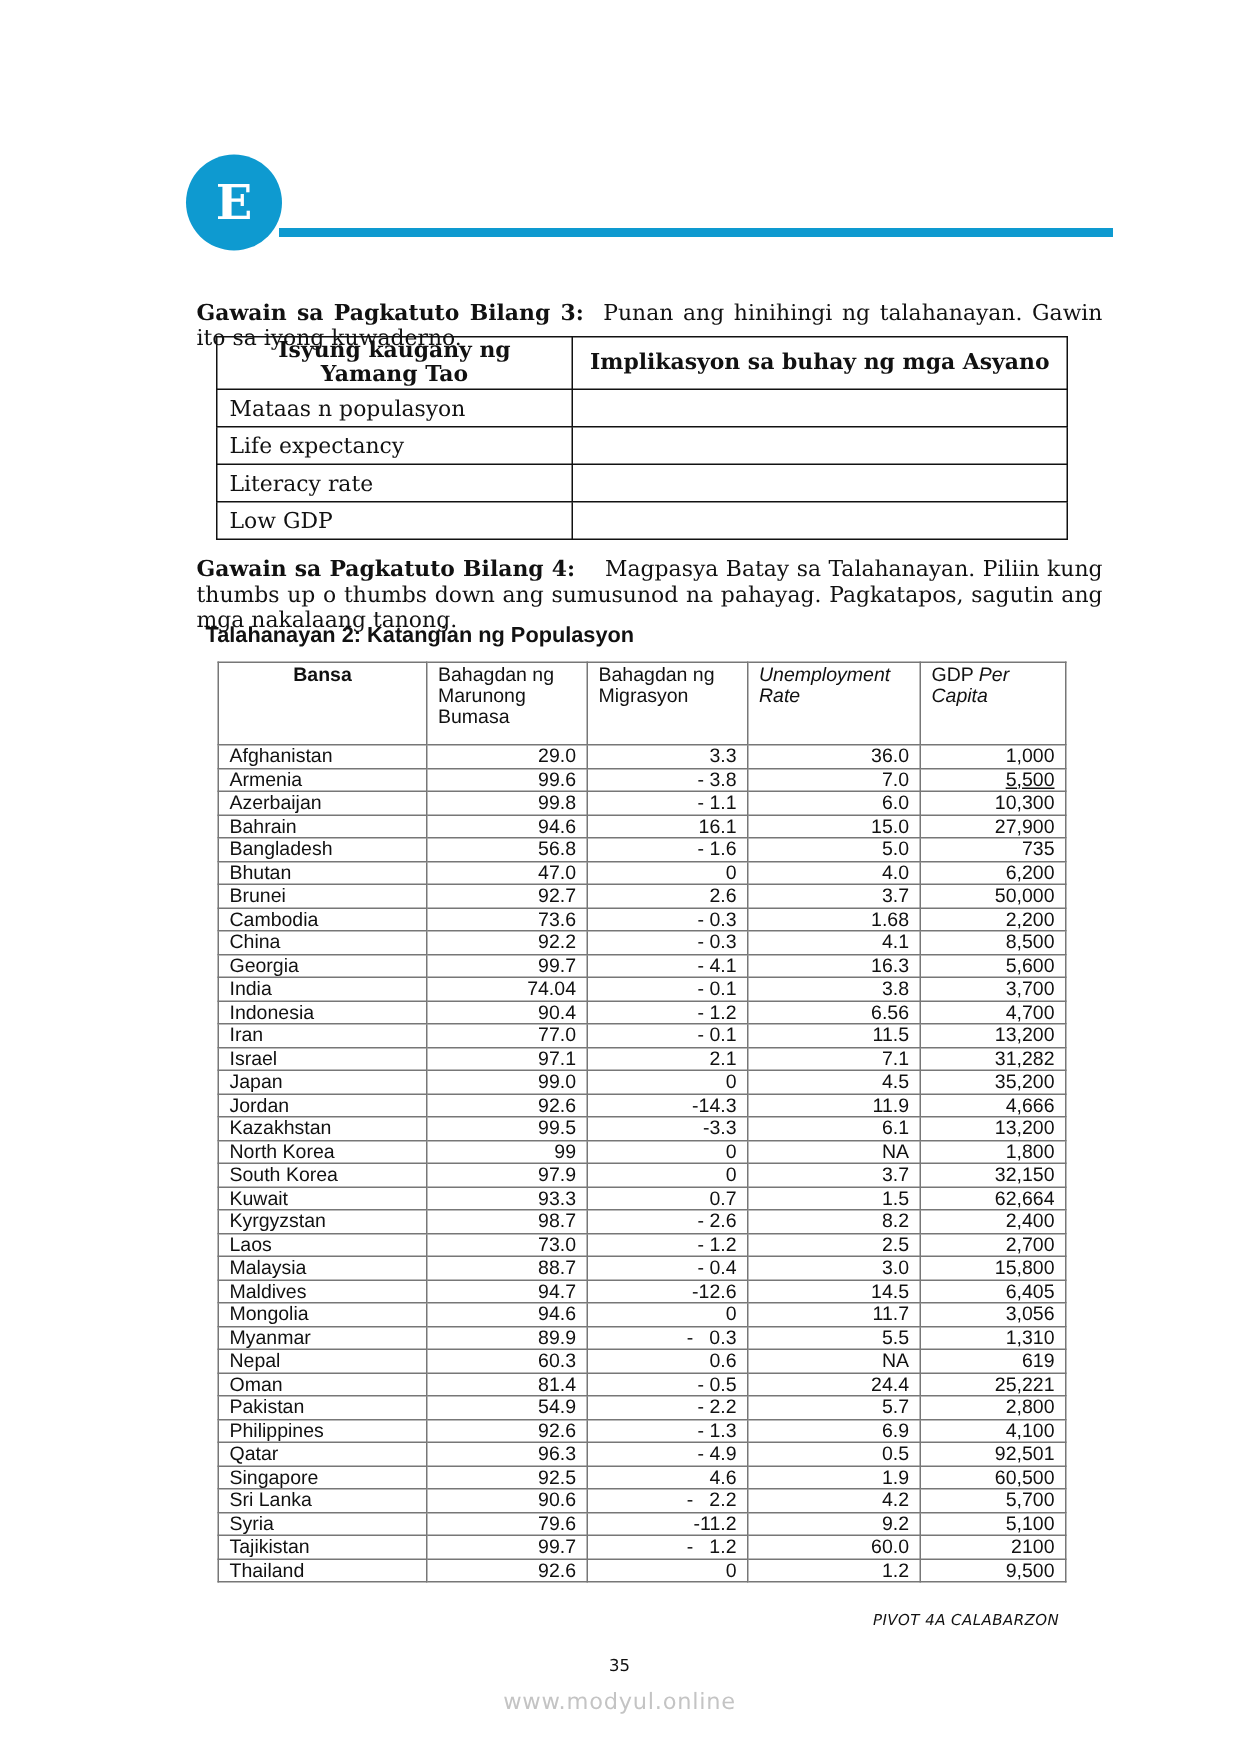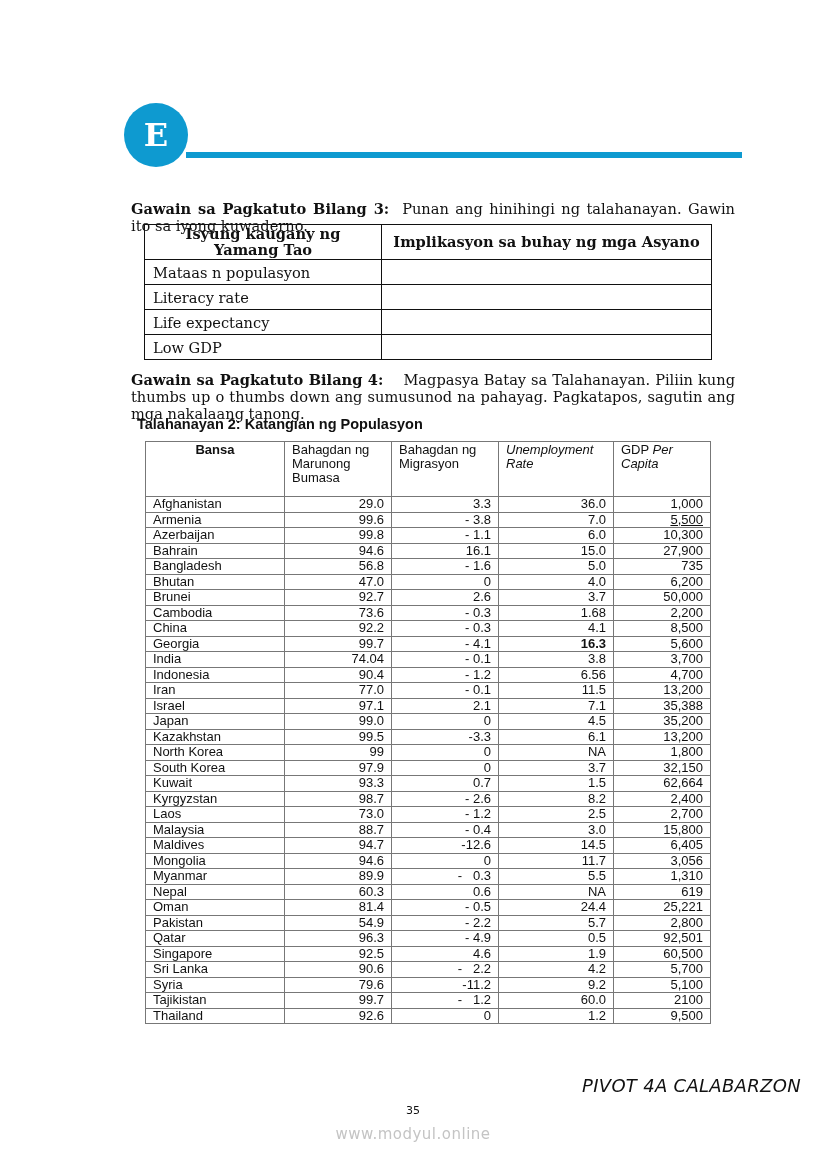--- a/index.html
+++ b/index.html
@@ -14,21 +14,21 @@
   table.t1 th, table.t1 td { border:1.5px solid #111; padding:1px 8px; height:22px; text-align:left; font-weight:normal; }
   table.t1 th { font-weight:bold; text-align:center; line-height:16px; }
   table.t1 th.c1 { width:220px; }
   .t2title { position:absolute; left:137px; top:416px; font-family:"Liberation Sans", sans-serif; font-weight:bold; font-size:14.5px; }
   table.t2 { position:absolute; left:145px; top:441px; width:566px; border-collapse:collapse; font-family:"Liberation Sans", sans-serif; font-size:13px; }
   table.t2 th, table.t2 td { border:1px solid #777; padding:0 7px; height:14.5px; line-height:14.5px; }
   table.t2 th { font-weight:normal; text-align:left; vertical-align:top; height:53px; line-height:14px; padding-top:1px; }
   table.t2 th.bansa { font-weight:bold; text-align:center; }
   table.t2 th i { font-style:italic; }
   table.t2 td.num { text-align:right; }
-  .footer-note { position:absolute; left:582px; top:1075px; font-family:"DejaVu Sans", sans-serif; font-style:italic; font-size:18px; letter-spacing:0.3px;text-align:right; }
+  .footer-note { position:absolute; left:582px; top:1075px; font-family:"DejaVu Sans", sans-serif; font-style:italic; font-size:10px; letter-spacing:0.3px;text-align:right; }
   .page-no { position:absolute; left:0; width:826px; top:1104px; text-align:center; font-family:"DejaVu Sans", sans-serif; font-size:11px; }
   .watermark { position:absolute; left:0; width:826px; top:1125px; text-align:center; font-family:"DejaVu Sans", sans-serif; font-size:15px; color:#c4c4c4; letter-spacing:0.5px; }
 </style>
 </head>
 <body>
 
 <div class="badge">E</div>
 <div class="rule"></div>
 
 <div class="para" id="p3">
@@ -41,25 +41,25 @@
       <th class="c1">Isyung kaugany ng Yamang Tao</th>
       <th>Implikasyon sa buhay ng mga Asyano</th>
     </tr>
   </thead>
   <tbody id="t1body">
       <tr>
         <td>Mataas n populasyon</td>
         <td></td>
       </tr>
       <tr>
+        <td>Life expectancy</td>
+        <td></td>
+      </tr>
+      <tr>
         <td>Literacy rate</td>
-        <td></td>
-      </tr>
-      <tr>
-        <td>Life expectancy</td>
         <td></td>
       </tr>
       <tr>
         <td>Low GDP</td>
         <td></td>
       </tr>
     </tbody>
 </table>
 
 <div class="para" id="p4">
@@ -139,21 +139,21 @@
         <td style="white-space: pre;">China</td>
         <td class="num" style="white-space: pre;">92.2</td>
         <td class="num" style="white-space: pre;">- 0.3</td>
         <td class="num" style="white-space: pre;">4.1</td>
         <td class="num" style="white-space: pre;">8,500</td>
       </tr>
       <tr>
         <td style="white-space: pre;">Georgia</td>
         <td class="num" style="white-space: pre;">99.7</td>
         <td class="num" style="white-space: pre;">- 4.1</td>
-        <td class="num" style="white-space: pre; font-weight: bold;">16.3</td>
+        <td class="num" style="white-space: pre;">16.3</td>
         <td class="num" style="white-space: pre;">5,600</td>
       </tr>
       <tr>
         <td style="white-space: pre;">India</td>
         <td class="num" style="white-space: pre;">74.04</td>
         <td class="num" style="white-space: pre;">- 0.1</td>
         <td class="num" style="white-space: pre;">3.8</td>
         <td class="num" style="white-space: pre;">3,700</td>
       </tr>
       <tr>
@@ -168,28 +168,35 @@
         <td class="num" style="white-space: pre;">77.0</td>
         <td class="num" style="white-space: pre;">- 0.1</td>
         <td class="num" style="white-space: pre;">11.5</td>
         <td class="num" style="white-space: pre;">13,200</td>
       </tr>
       <tr>
         <td style="white-space: pre;">Israel</td>
         <td class="num" style="white-space: pre;">97.1</td>
         <td class="num" style="white-space: pre;">2.1</td>
         <td class="num" style="white-space: pre;">7.1</td>
-        <td class="num" style="white-space: pre;">35,388</td>
+        <td class="num" style="white-space: pre;">31,282</td>
       </tr>
       <tr>
         <td style="white-space: pre;">Japan</td>
         <td class="num" style="white-space: pre;">99.0</td>
         <td class="num" style="white-space: pre;">0</td>
         <td class="num" style="white-space: pre;">4.5</td>
         <td class="num" style="white-space: pre;">35,200</td>
+      </tr>
+      <tr>
+        <td style="white-space: pre;">Jordan</td>
+        <td class="num" style="white-space: pre;">92.6</td>
+        <td class="num" style="white-space: pre;">-14.3</td>
+        <td class="num" style="white-space: pre;">11.9</td>
+        <td class="num" style="white-space: pre;">4,666</td>
       </tr>
       <tr>
         <td style="white-space: pre;">Kazakhstan</td>
         <td class="num" style="white-space: pre;">99.5</td>
         <td class="num" style="white-space: pre;">-3.3</td>
         <td class="num" style="white-space: pre;">6.1</td>
         <td class="num" style="white-space: pre;">13,200</td>
       </tr>
       <tr>
         <td style="white-space: pre;">North Korea</td>
@@ -269,20 +276,27 @@
         <td class="num" style="white-space: pre;">25,221</td>
       </tr>
       <tr>
         <td style="white-space: pre;">Pakistan</td>
         <td class="num" style="white-space: pre;">54.9</td>
         <td class="num" style="white-space: pre;">- 2.2</td>
         <td class="num" style="white-space: pre;">5.7</td>
         <td class="num" style="white-space: pre;">2,800</td>
       </tr>
       <tr>
+        <td style="white-space: pre;">Philippines</td>
+        <td class="num" style="white-space: pre;">92.6</td>
+        <td class="num" style="white-space: pre;">- 1.3</td>
+        <td class="num" style="white-space: pre;">6.9</td>
+        <td class="num" style="white-space: pre;">4,100</td>
+      </tr>
+      <tr>
         <td style="white-space: pre;">Qatar</td>
         <td class="num" style="white-space: pre;">96.3</td>
         <td class="num" style="white-space: pre;">- 4.9</td>
         <td class="num" style="white-space: pre; margin-top: 19px;">0.5</td>
         <td class="num" style="white-space: pre;">92,501</td>
       </tr>
       <tr>
         <td style="white-space: pre;">Singapore</td>
         <td class="num" style="white-space: pre;">92.5</td>
         <td class="num" style="white-space: pre;">4.6</td>

